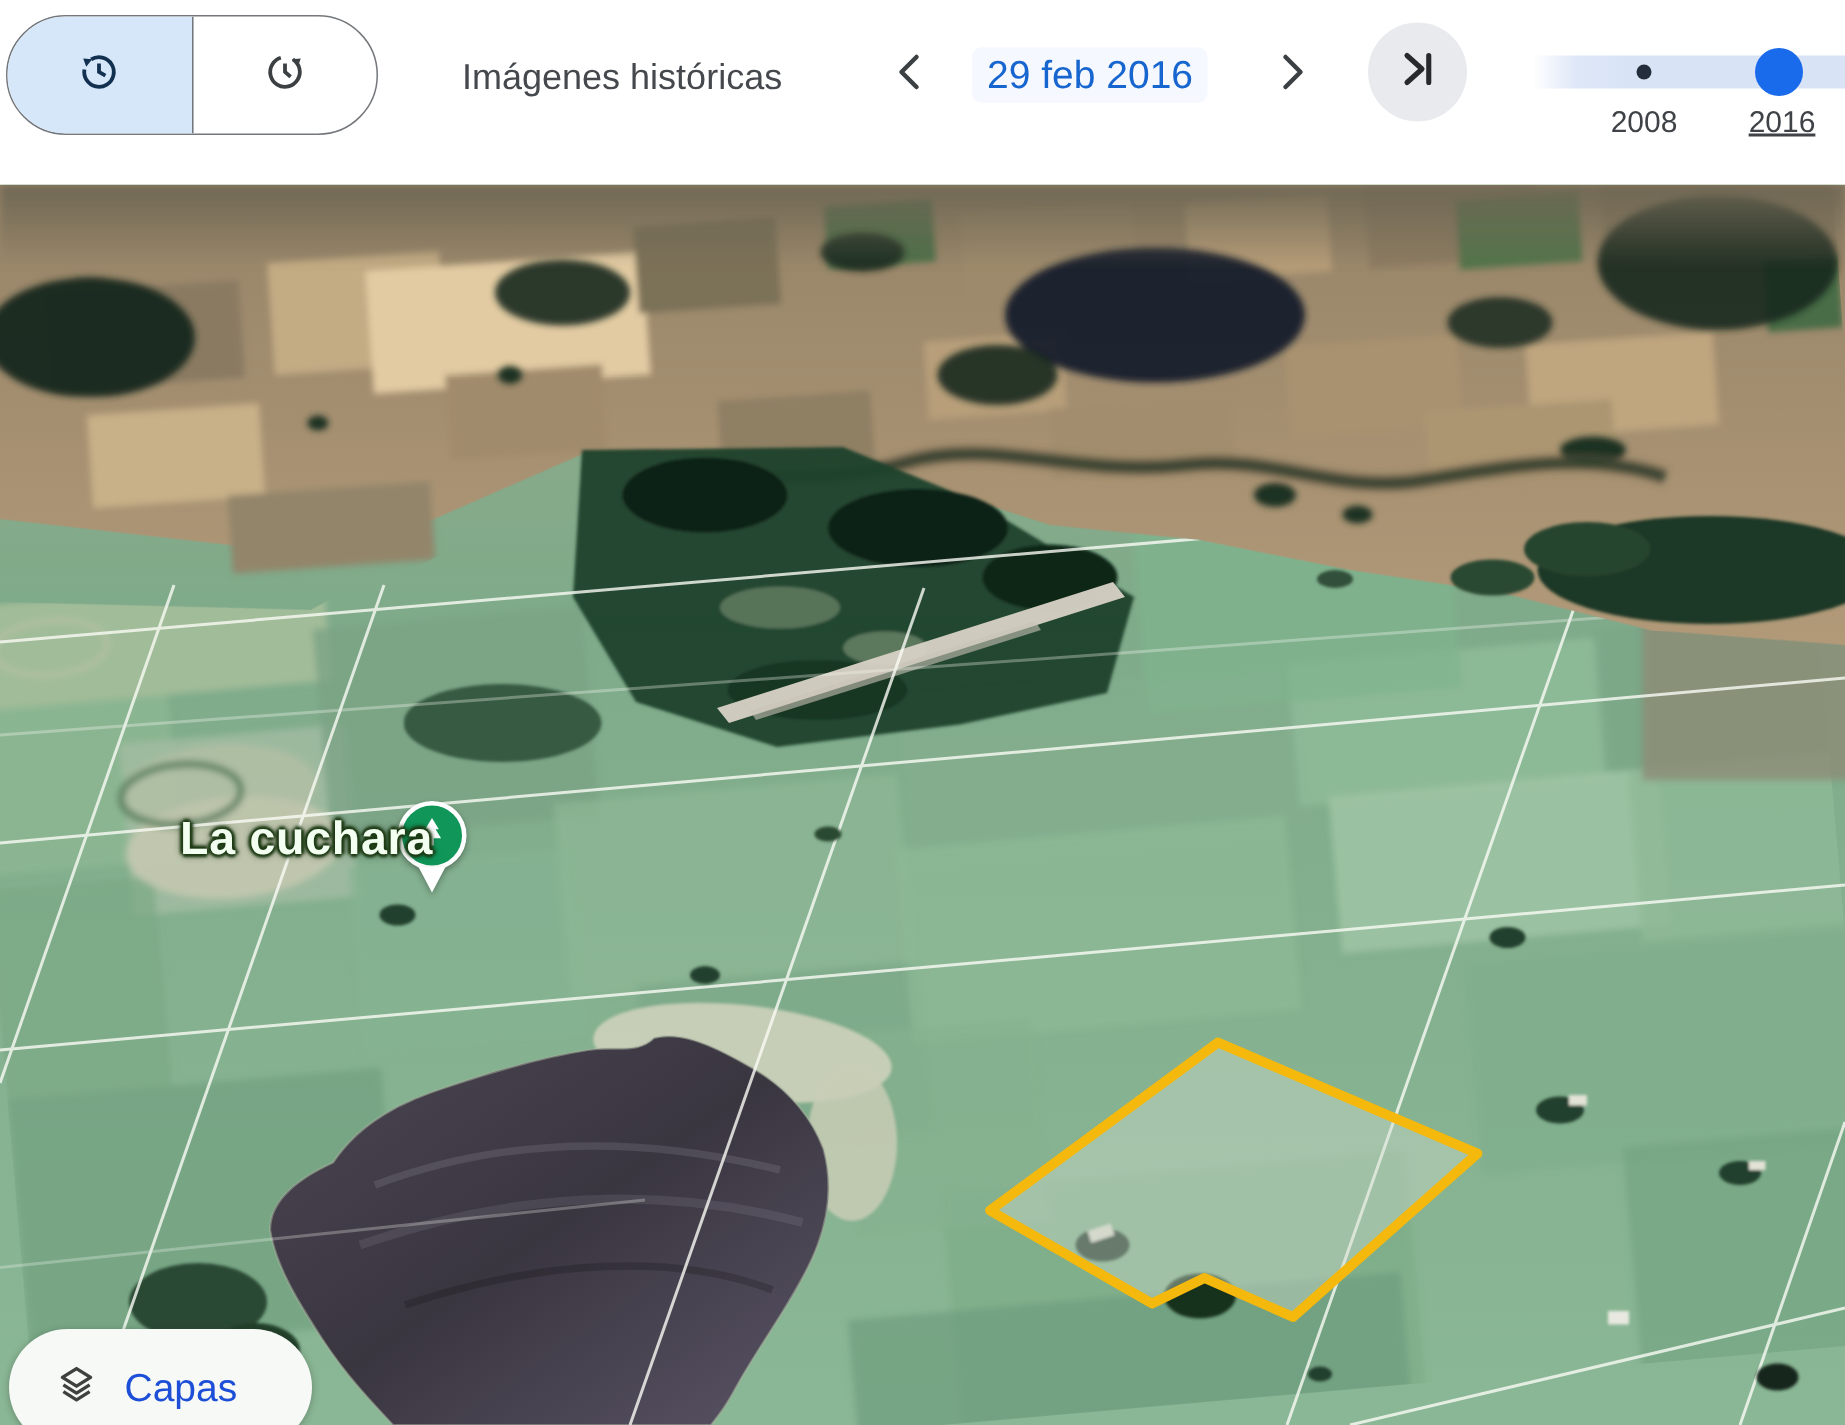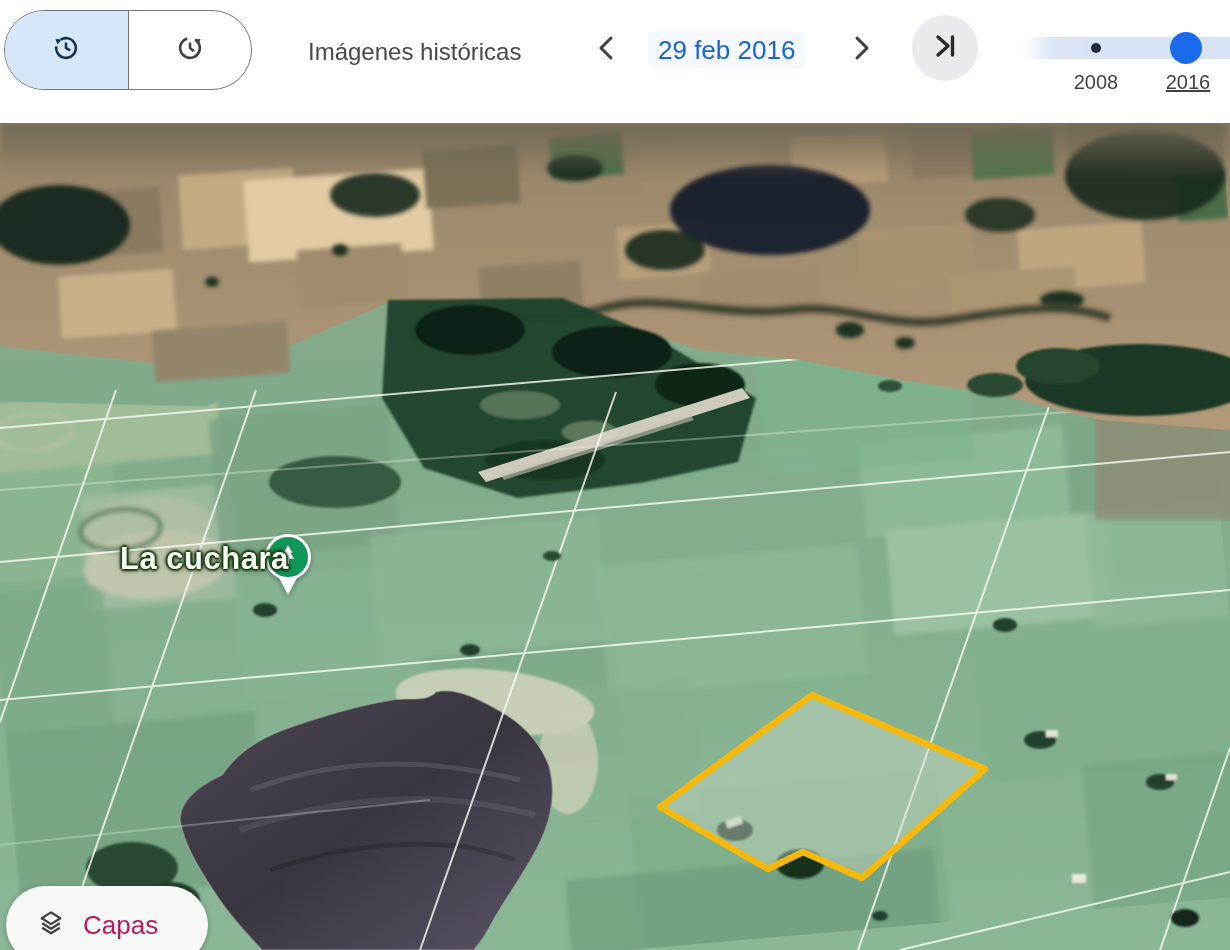--- a/index.html
+++ b/index.html
@@ -43,21 +43,21 @@
   .marker .tip{position:absolute;left:14px;top:44px;width:0;height:0;
     border-left:9px solid transparent;border-right:9px solid transparent;border-top:17px solid #fff;
     filter:drop-shadow(0 2px 2px rgba(0,0,0,.3));}
   .place-label{position:absolute;left:74px;top:418px;font-size:31px;font-weight:700;letter-spacing:.5px;
     color:#f3fff0;cursor:pointer;white-space:nowrap;
     text-shadow:-2px 0 2px #1d3a14, 2px 0 2px #1d3a14, 0 -2px 2px #1d3a14, 0 2px 2px #1d3a14, 0 0 6px rgba(10,30,8,.9);margin-left:46px;}
   
   .layers-btn{position:absolute;left:6px;top:886px;width:202px;height:78px;border-radius:39px;
     background:#f6f9f5;box-shadow:0 1px 5px rgba(40,45,40,.35);z-index:8;
     display:flex;align-items:center;gap:17px;padding-left:30px;box-sizing:border-box;cursor:pointer;}
-  .layers-btn .lbl{font-size:26px;color:#be185d;font-weight:500;}
+  .layers-btn .lbl{font-size:26px;color:#1d4ed8;font-weight:500;}
 </style>
 </head>
 <body>
 
 <div class="toolbar">
 
   <div class="pill-toggle">
     <div class="pill-half active">
       <span>
         <svg width="32" height="32" viewBox="0 0 24 24">

